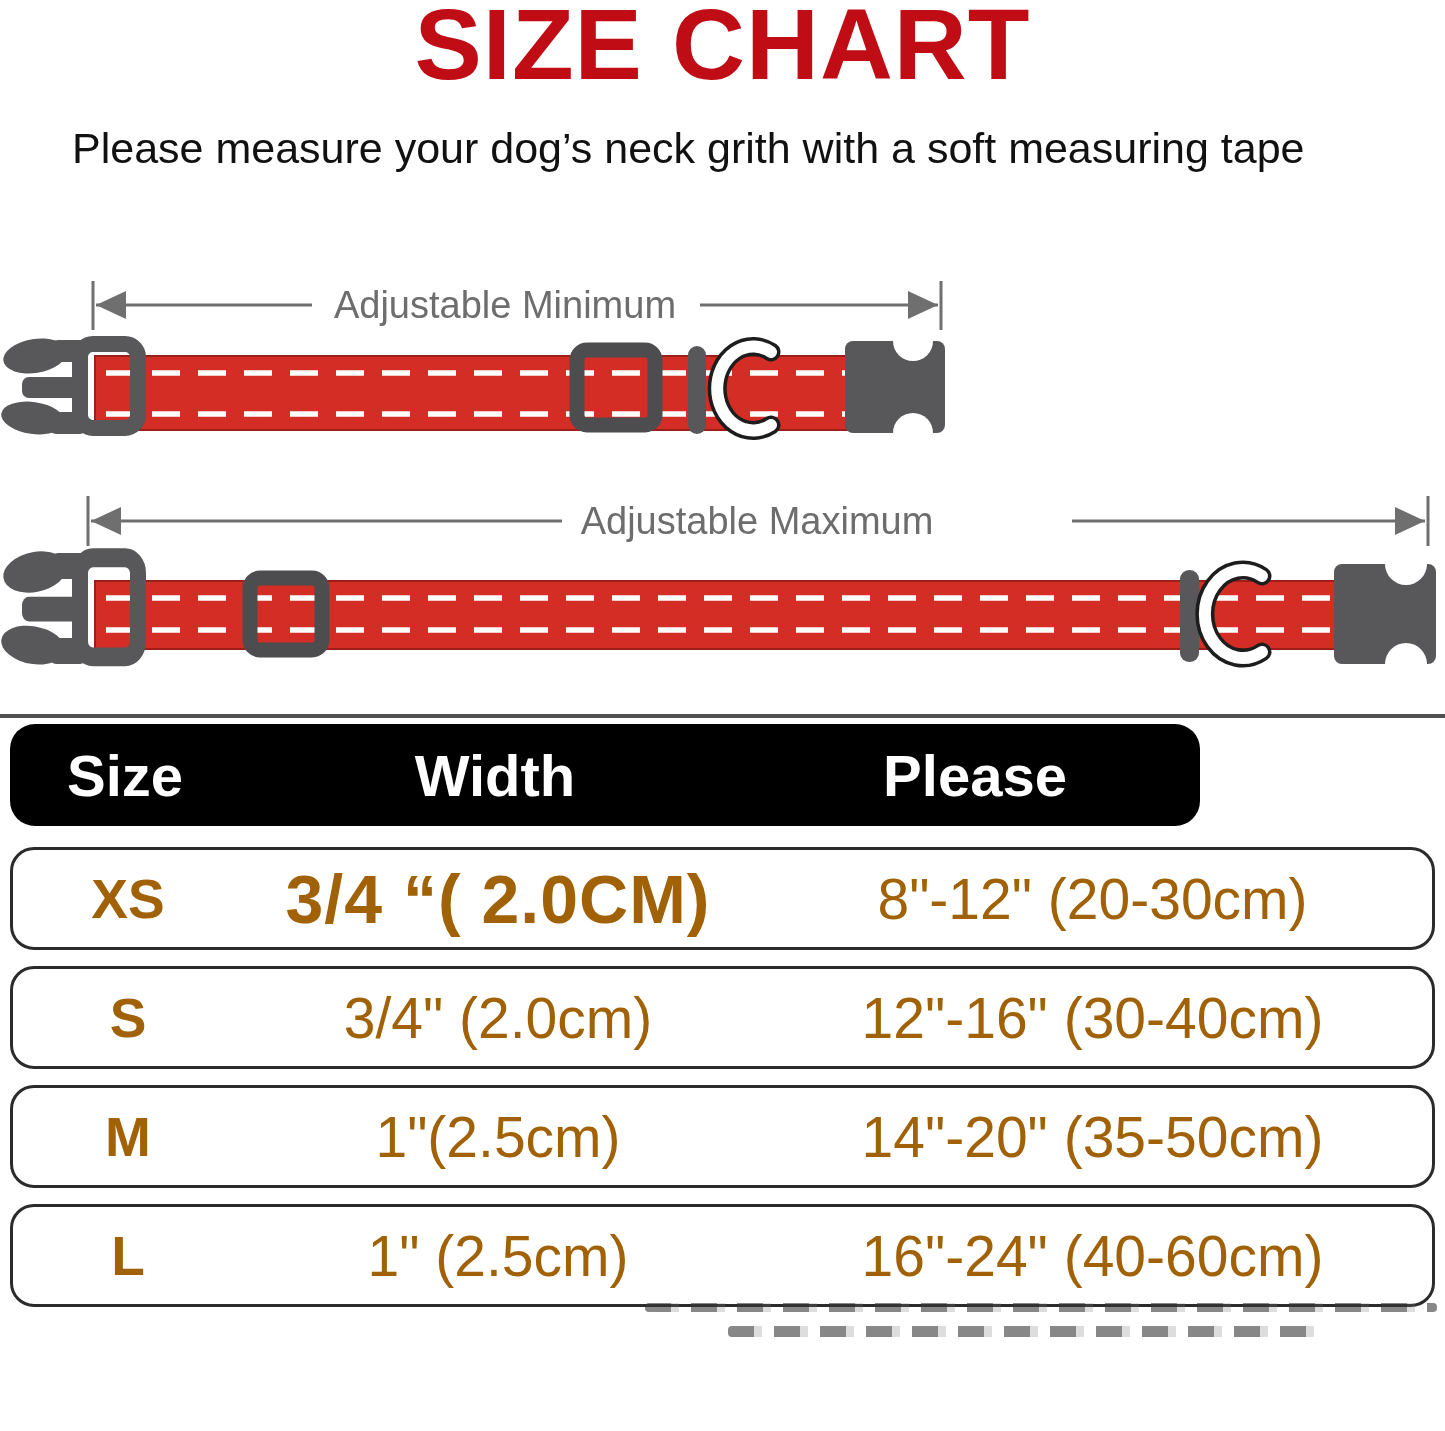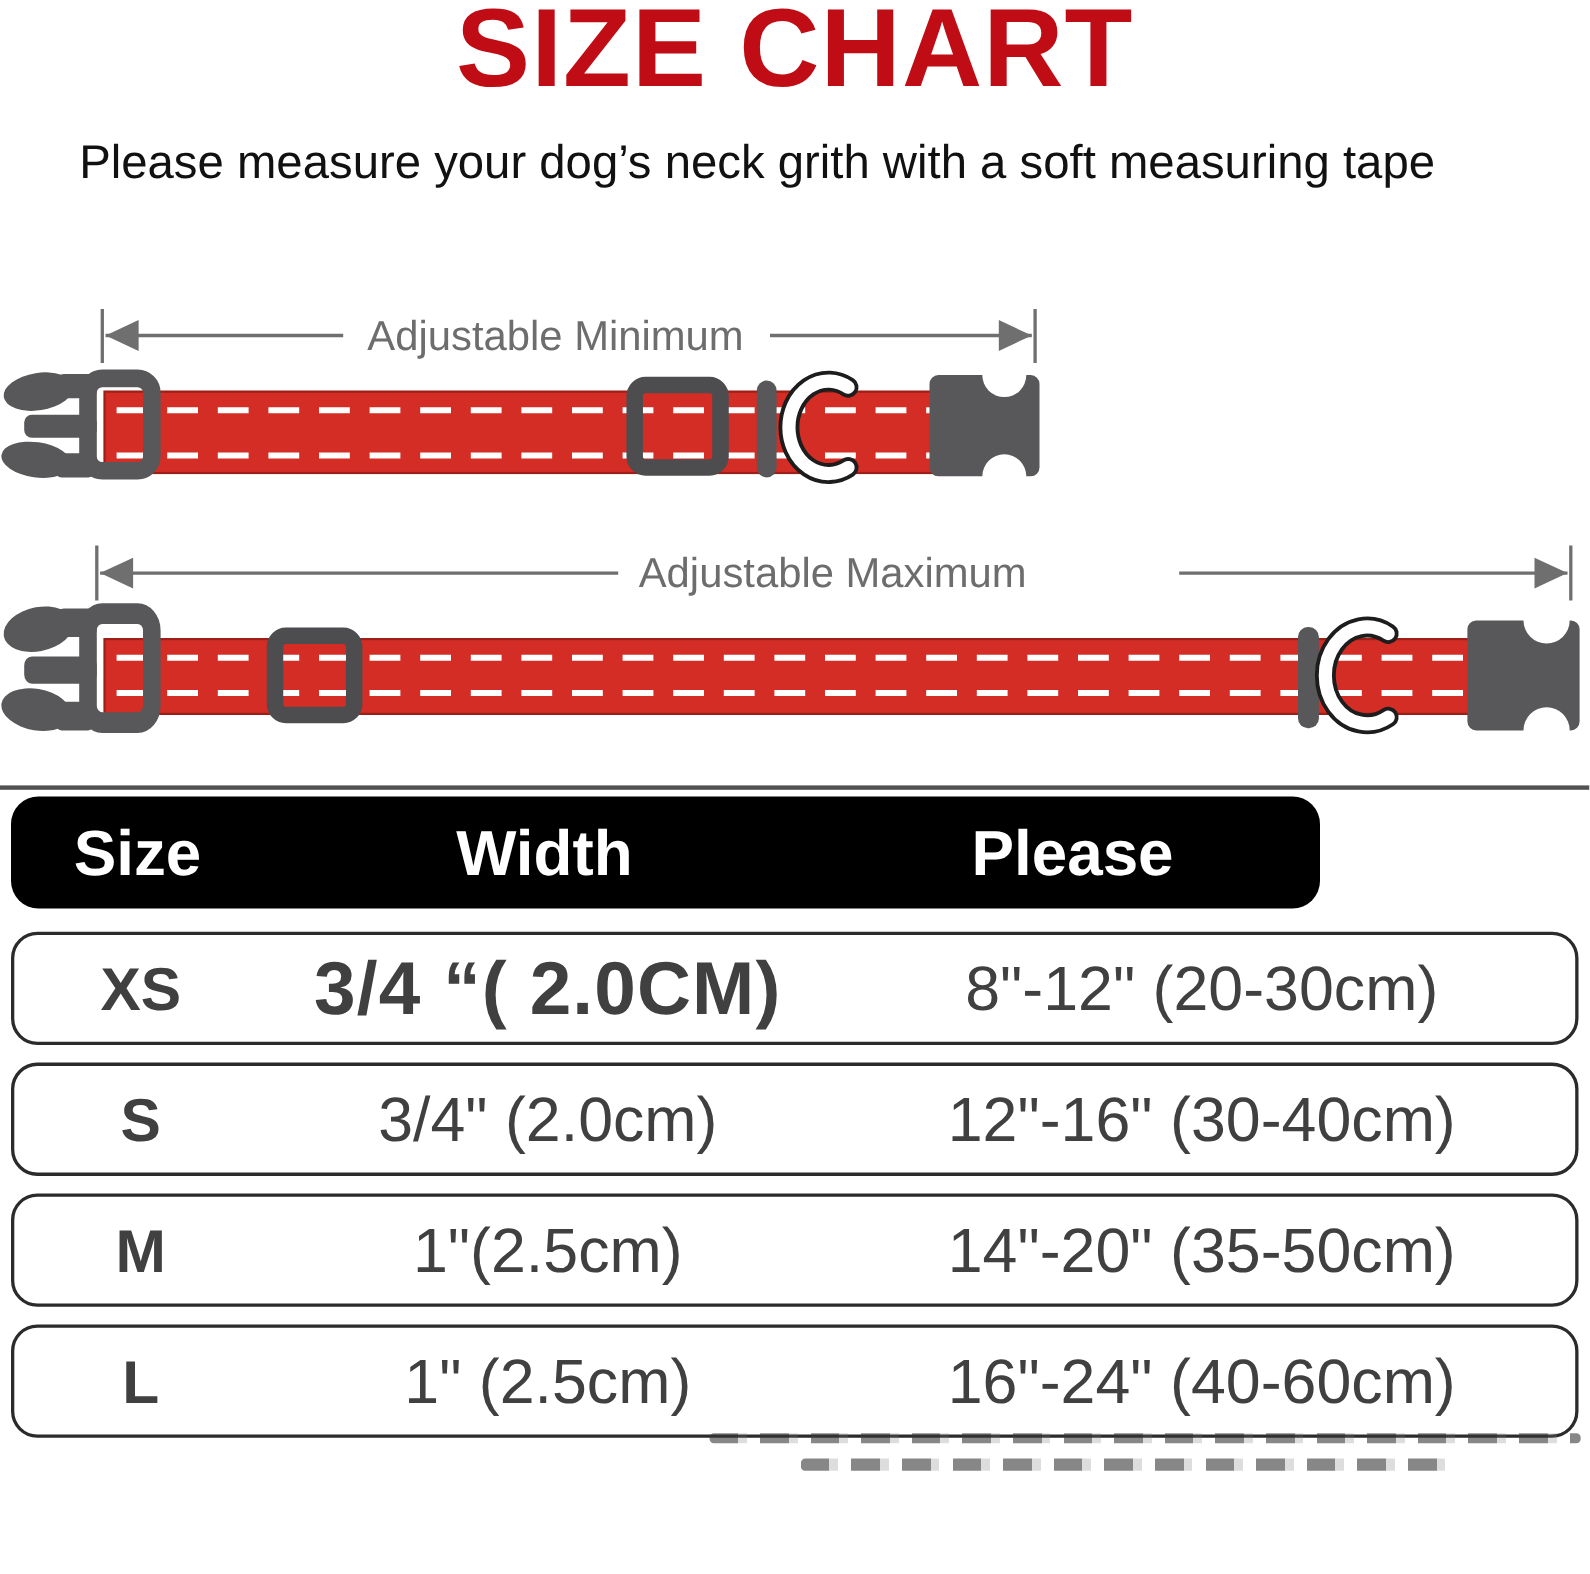--- a/index.html
+++ b/index.html
@@ -30,21 +30,21 @@
   }
   .tbl-header .hcell{
     text-align:center;color:#ffffff;font-size:58px;font-weight:700;
   }
   .tbl-body{position:absolute;top:847px;left:10px;width:1425px;}
   .row{
     height:97px;margin-bottom:16px;background:#ffffff;
     border:3px solid #2b2b2b;border-radius:24px;
     display:grid;grid-template-columns:230px 510px 1fr;align-items:center;
   }
-  .cell{text-align:center;color:#404040;font-size:56px;white-space:pre;}
+  .cell{text-align:center;color:#a16207;font-size:56px;white-space:pre;}
   .cell.size{font-weight:700;font-size:55px;}
   .cell.width,.cell.length{font-weight:400;font-size:57px;}
   .cell.width.emph{font-weight:700;font-size:68px;letter-spacing:1px;}
   .watermark{
     position:absolute;height:9px;border-radius:4px;
     background:repeating-linear-gradient(90deg, rgba(55,55,55,.6) 0 26px, rgba(120,120,120,.25) 26px 34px, transparent 34px 46px);
     filter:blur(0.6px);
   }
   #wm1{top:1303px;left:645px;width:792px;}
   #wm2{top:1326px;left:728px;width:588px;height:11px;}

